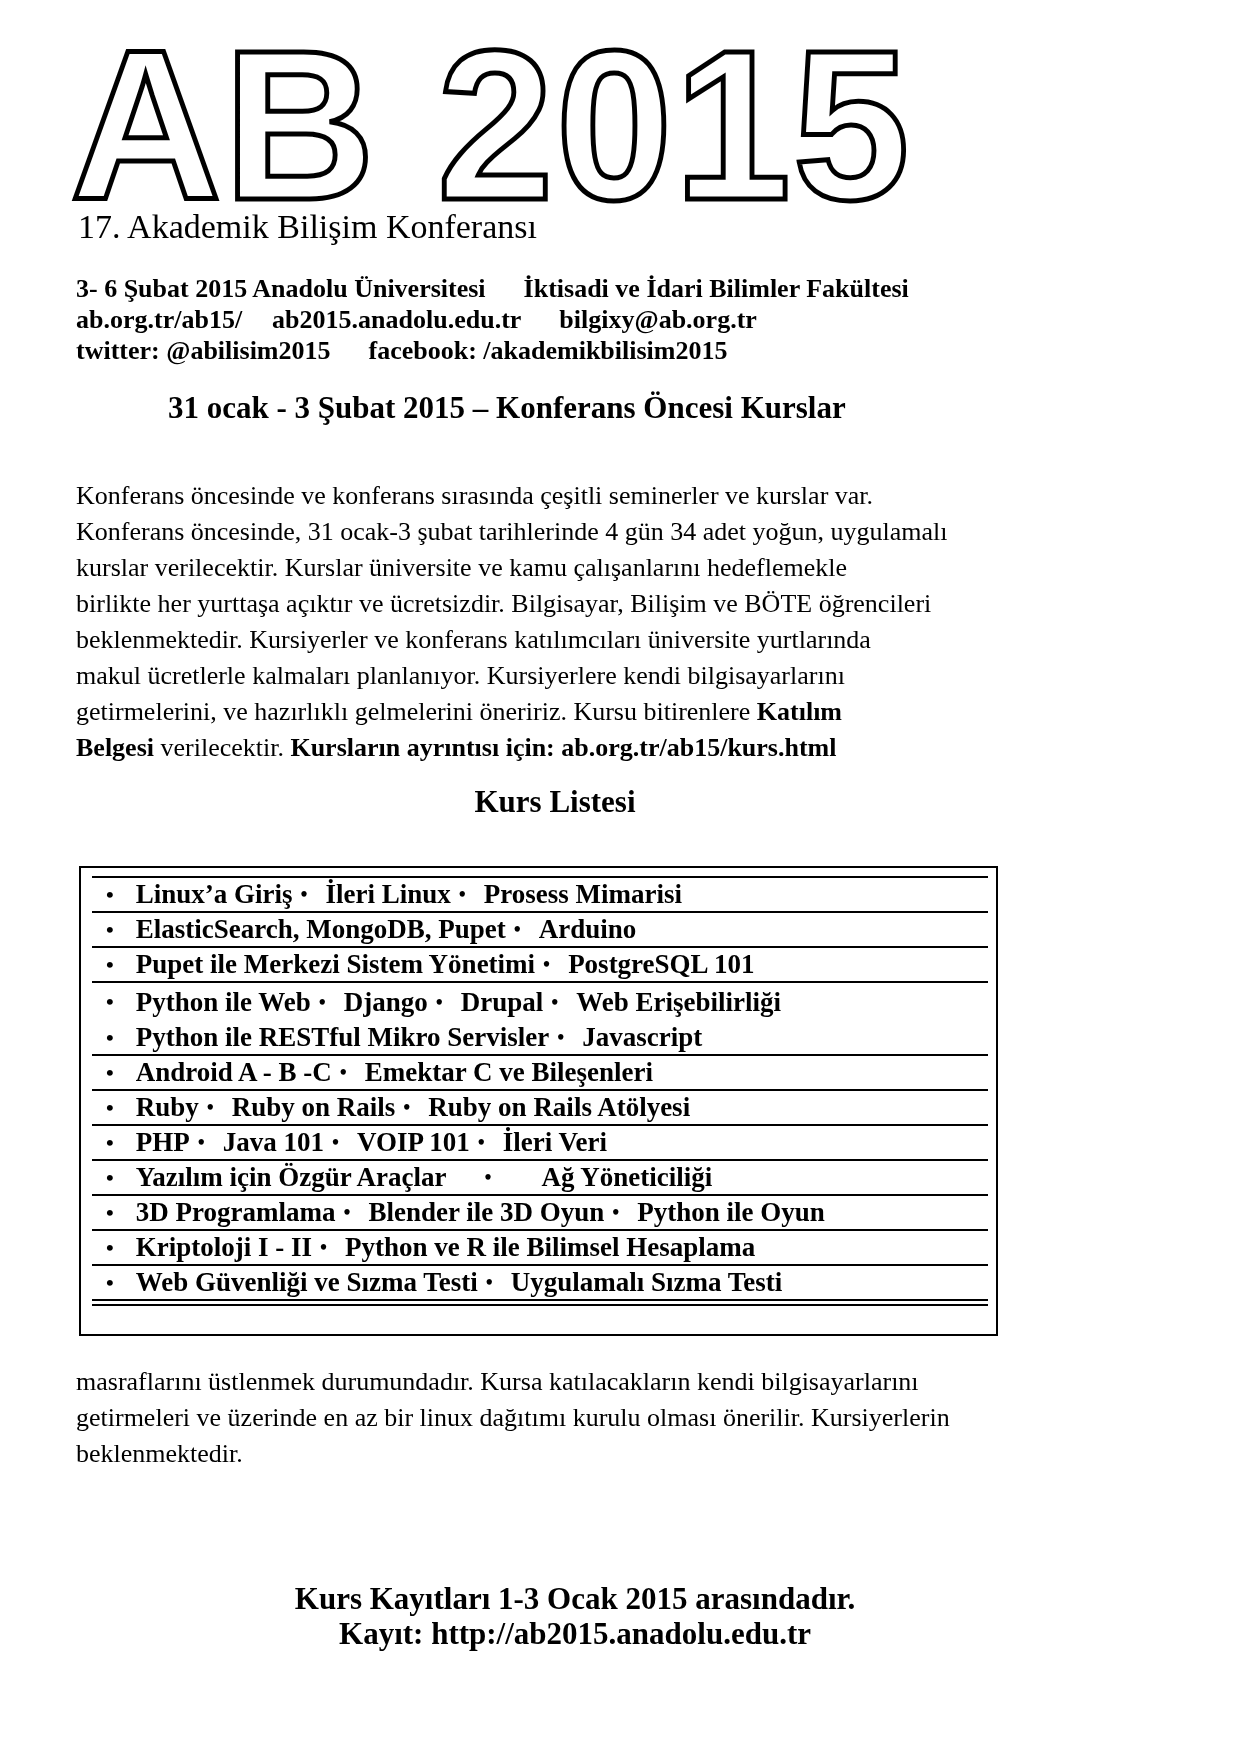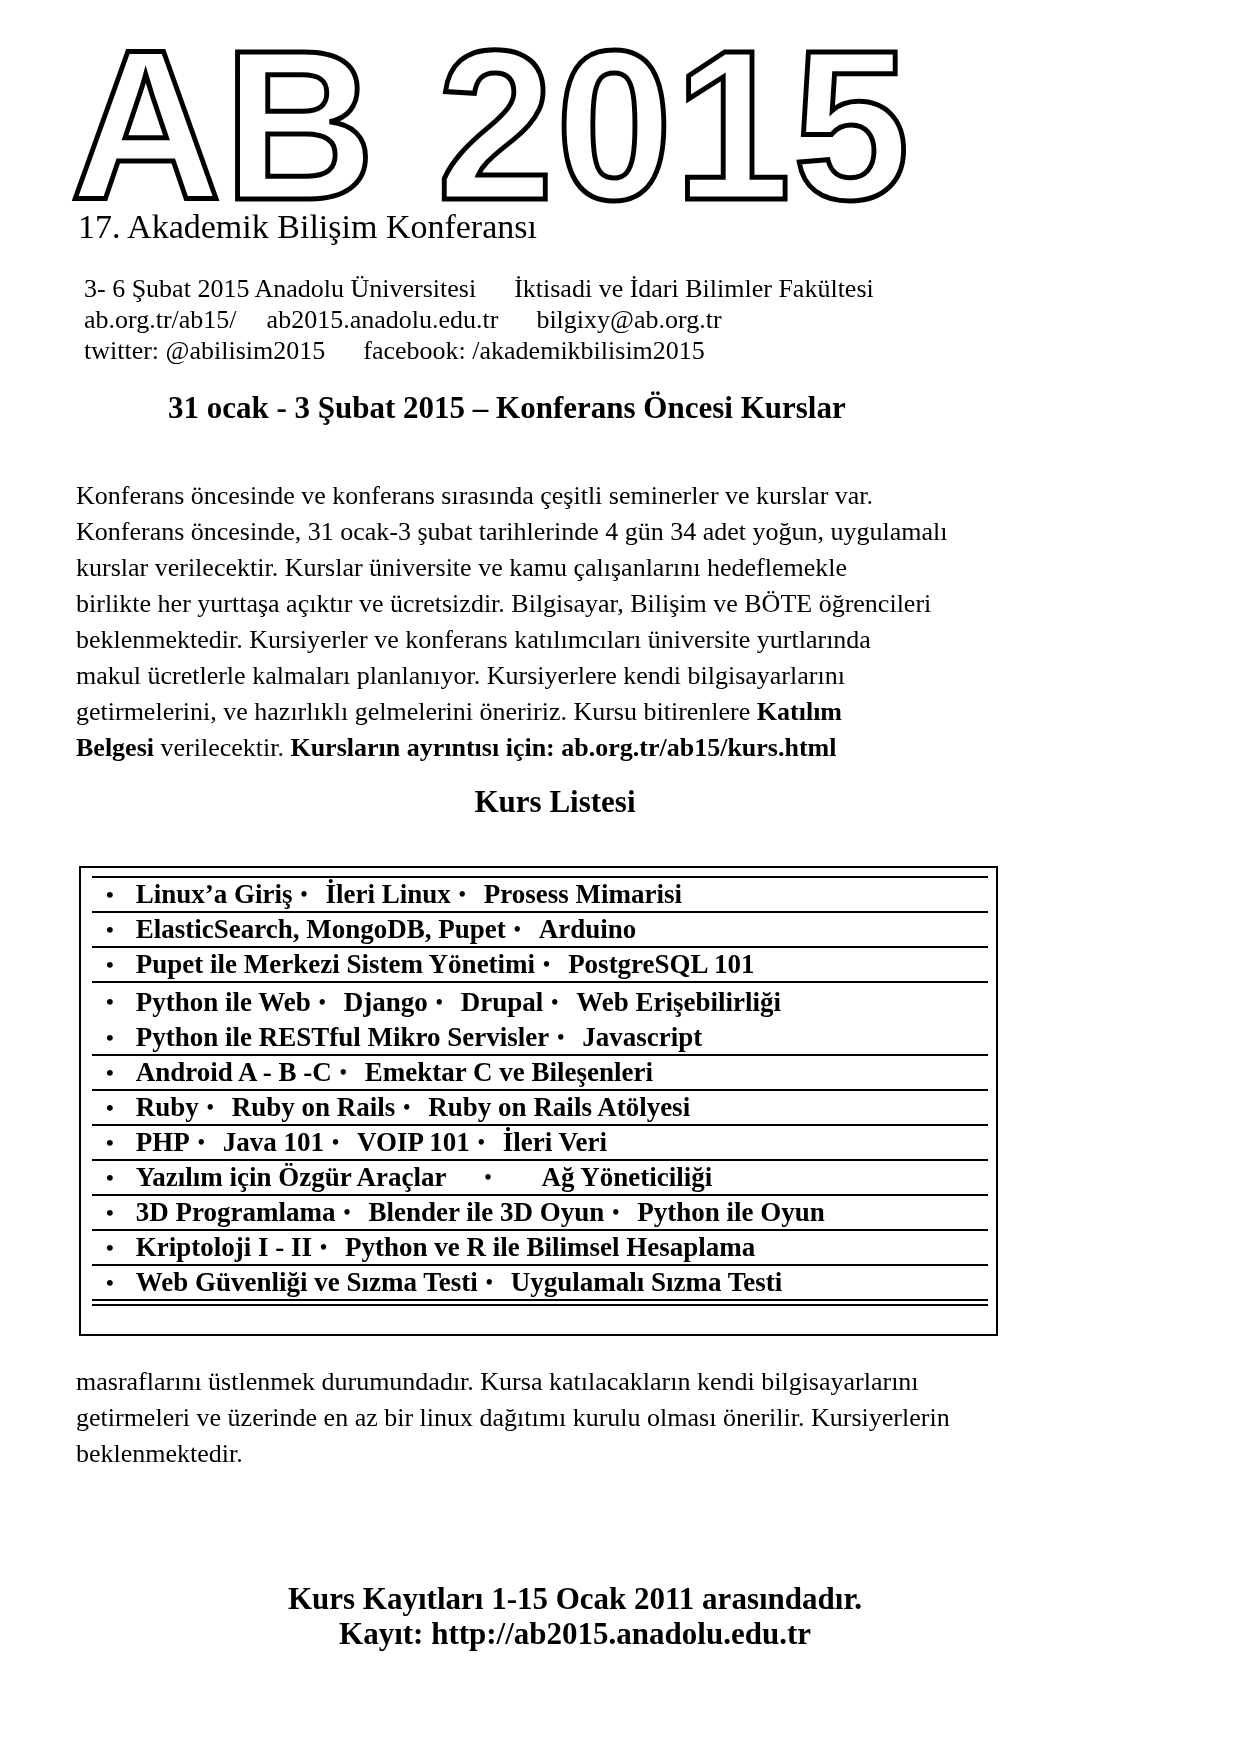--- a/index.html
+++ b/index.html
@@ -13,21 +13,21 @@
       font-weight: 700; font-size: 214px; line-height: 1;
       color: #ffffff; -webkit-text-stroke: 5px #000;
       letter-spacing: 2px; transform: scaleX(0.98); transform-origin: left top;
       white-space: nowrap;
     }
     .conf-title {
       position: absolute; left: 78px; top: 210px;
       font-weight: 400; font-size: 34px; line-height: 1; white-space: nowrap;
     }
     .info {
-      position: absolute; left: 84px; font-weight: 400; font-size: 26px;
+      position: absolute; left: 76px; font-weight: 700; font-size: 26px;
       line-height: 1; white-space: nowrap;
     }
     .info .gap { display: inline-block; }
     .info-1 { top: 276px; }
     .info-2 { top: 307px; }
     .info-3 { top: 338px; }
     .subtitle {
       position: absolute; left: 168px; top: 392px;
       font-weight: 700; font-size: 31px; line-height: 1; white-space: nowrap;
     }
@@ -193,14 +193,14 @@
       <div class="course-bottom-rule"></div>
     </div>
 </div>
 
 <div class="para para-2">
   <span class="line">masraflarını üstlenmek durumundadır. Kursa katılacakların kendi bilgisayarlarını</span>
   <span class="line">getirmeleri ve üzerinde en az bir linux dağıtımı kurulu olması önerilir. Kursiyerlerin</span>
   <span class="line">beklenmektedir.</span>
 </div>
 
-<div class="footer footer-1">Kurs Kayıtları 1-15 Ocak 2011 arasındadır.</div>
+<div class="footer footer-1">Kurs Kayıtları 1-3 Ocak 2015 arasındadır.</div>
 <div class="footer footer-2">Kayıt: http://ab2015.anadolu.edu.tr</div>
 
 </body></html>

